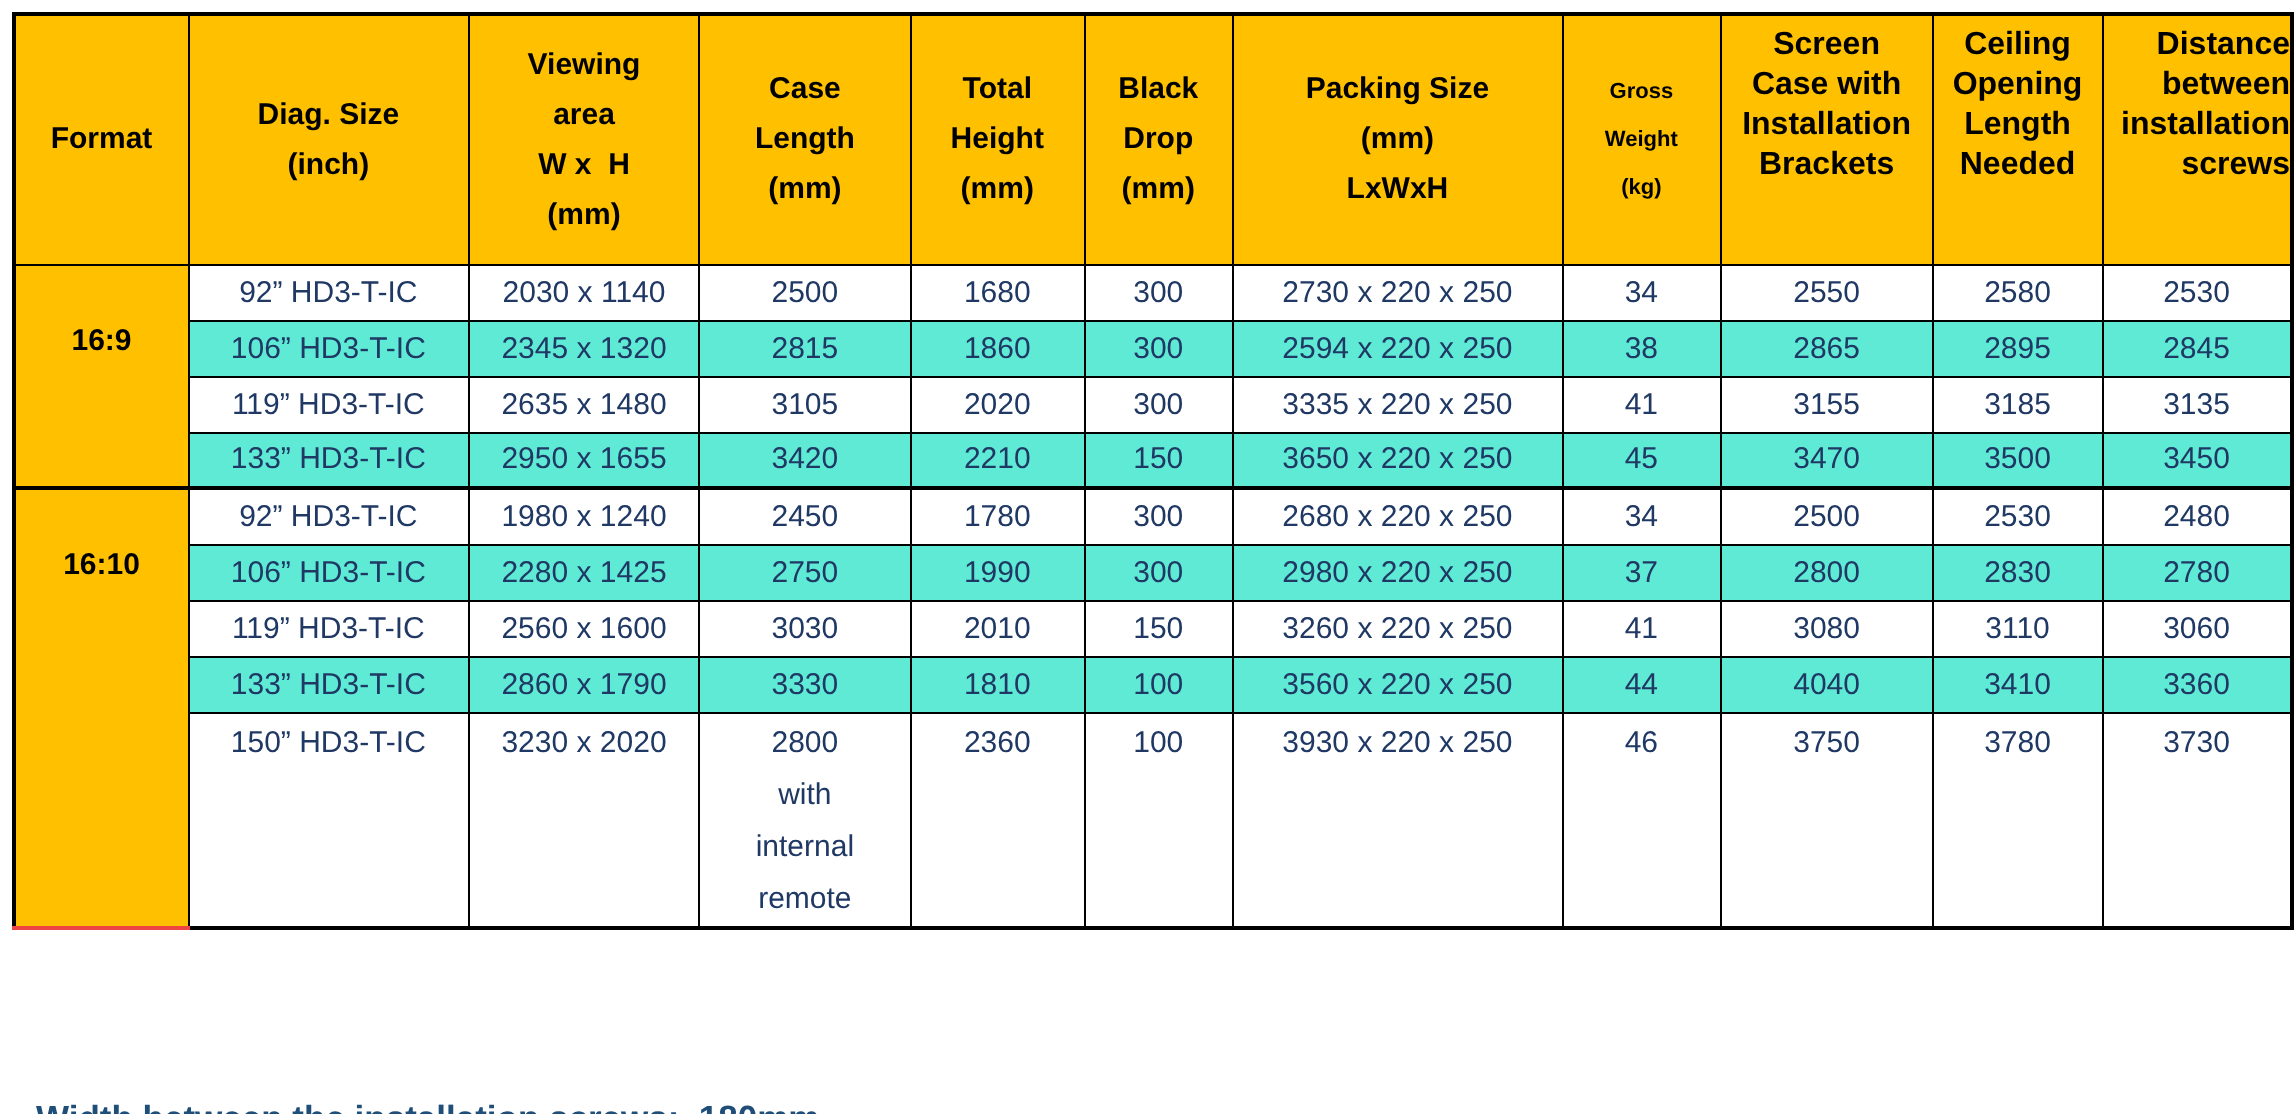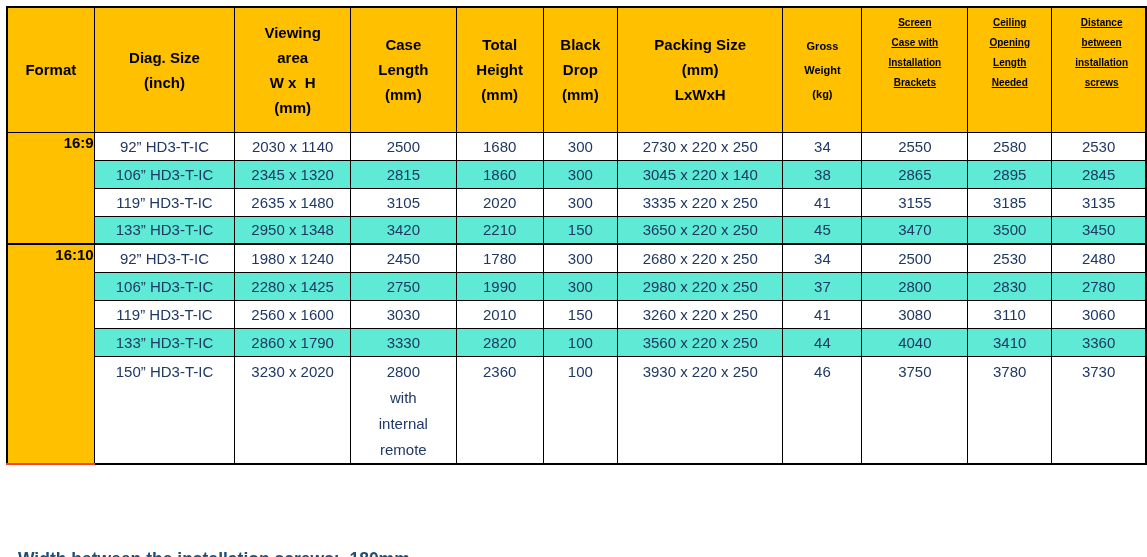--- a/index.html
+++ b/index.html
@@ -23,42 +23,42 @@
   }
   .spec th {
     background:#FFC000;
     color:#000;
     font-weight:bold;
     text-align:center;
     white-space:pre-wrap;
   }
   th.main  { font-size:15px; line-height:25px; vertical-align:middle; }
   th.gross { font-size:11px; line-height:24px; vertical-align:middle; }
-  th.sm    { font-size:10px; line-height:20px; vertical-align:top; padding-top:5px;text-decoration:underline; }
-  th.leftal{ text-align:center; padding-left:6px; }
+  th.sm    { font-size:16px; line-height:20px; vertical-align:top; padding-top:5px; }
+  th.leftal{ text-align:right; padding-left:6px; }
   .spec td {
     font-size:15px;
     color:#1F3864;
     text-align:center;
     vertical-align:middle;
     white-space:pre-line;
     line-height:19px;
   }
   tr.hdr    { height:125px; }
   tr.datarow{ height:28px; }
   tr.orange td { background:#5eead4; }
   tr.group-end td { border-bottom:2px solid #000; }
   td.fmt {
     background:#FFC000;
     color:#000;
     font-weight:bold;
     font-size:15px;
     vertical-align:top;
+    padding-top:28px;
     border-bottom:2px solid #000;
-    text-align:right;
   }
   td.fmt2 { border-bottom:2px solid #ef4444; }
   tr.tall { height:101px;margin-left:12px; }
   tr.tall td { vertical-align:top; padding-top:2px; line-height:26px; }
   .footer {
     position:absolute; left:18px; top:484px;
     color:#1F4E79;
     font-weight:bold;
     font-size:17.5px;
     line-height:30px;
@@ -134,41 +134,41 @@
       <td>2550</td>
       <td>2580</td>
       <td>2530</td>
     </tr>
     <tr class="datarow orange">
       <td>106” HD3-T-IC</td>
       <td>2345 x 1320</td>
       <td>2815</td>
       <td>1860</td>
       <td>300</td>
-      <td>3045 x 220 x 140</td>
+      <td>2594 x 220 x 250</td>
       <td>38</td>
       <td>2865</td>
       <td>2895</td>
       <td>2845</td>
     </tr>
     <tr class="datarow">
       <td>119” HD3-T-IC</td>
       <td>2635 x 1480</td>
       <td>3105</td>
       <td>2020</td>
       <td>300</td>
       <td>3335 x 220 x 250</td>
       <td>41</td>
       <td>3155</td>
       <td>3185</td>
       <td>3135</td>
     </tr>
     <tr class="datarow orange group-end">
       <td>133” HD3-T-IC</td>
-      <td>2950 x 1348</td>
+      <td>2950 x 1655</td>
       <td>3420</td>
       <td>2210</td>
       <td>150</td>
       <td>3650 x 220 x 250</td>
       <td>45</td>
       <td>3470</td>
       <td>3500</td>
       <td>3450</td>
     </tr>
 
@@ -206,21 +206,21 @@
       <td>3260 x 220 x 250</td>
       <td>41</td>
       <td>3080</td>
       <td>3110</td>
       <td>3060</td>
     </tr>
     <tr class="datarow orange">
       <td>133” HD3-T-IC</td>
       <td>2860 x 1790</td>
       <td>3330</td>
-      <td>2820</td>
+      <td>1810</td>
       <td>100</td>
       <td>3560 x 220 x 250</td>
       <td>44</td>
       <td>4040</td>
       <td>3410</td>
       <td>3360</td>
     </tr>
     <tr class="tall">
       <td>150” HD3-T-IC</td>
       <td>3230 x 2020</td>

